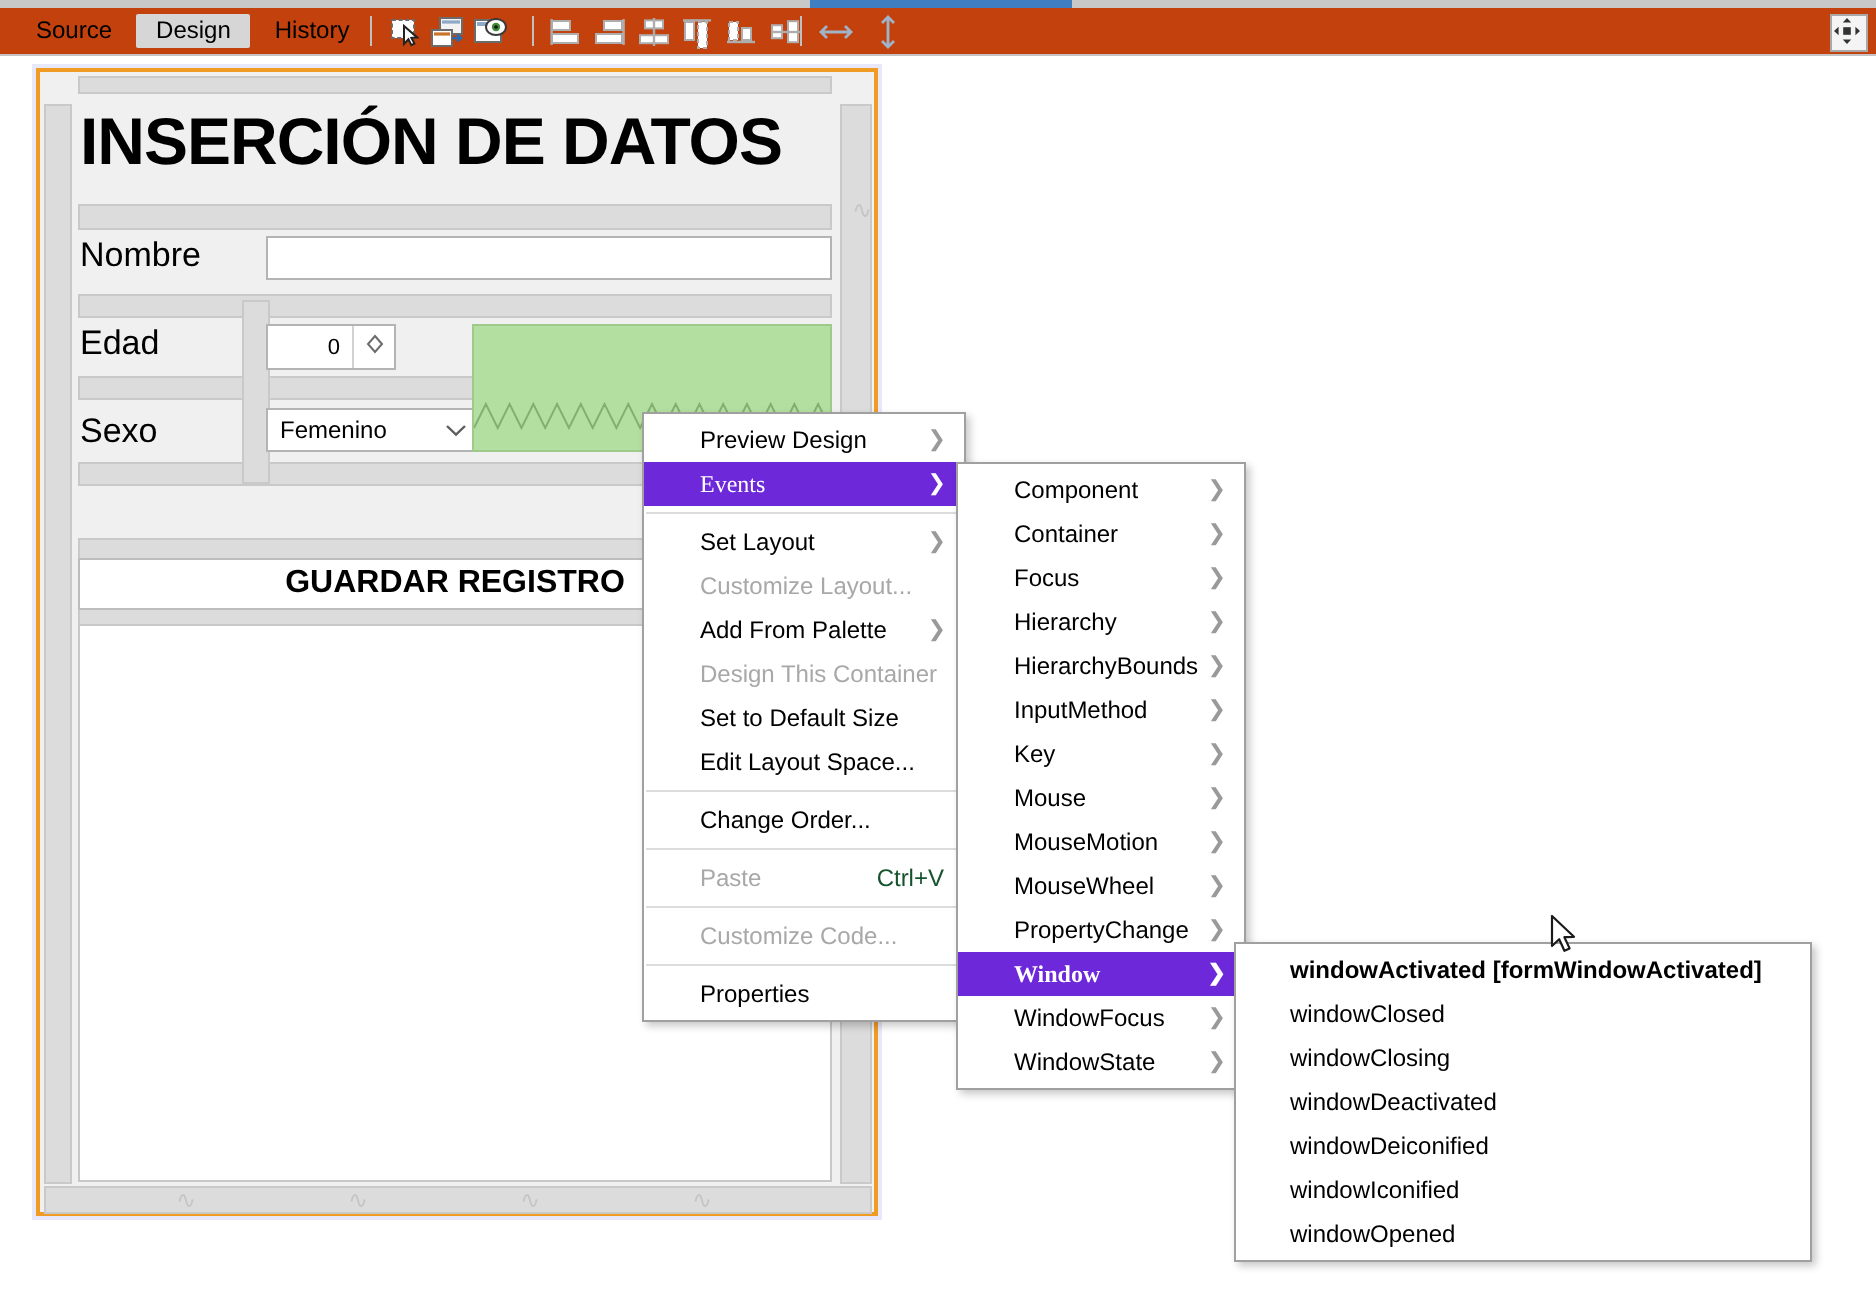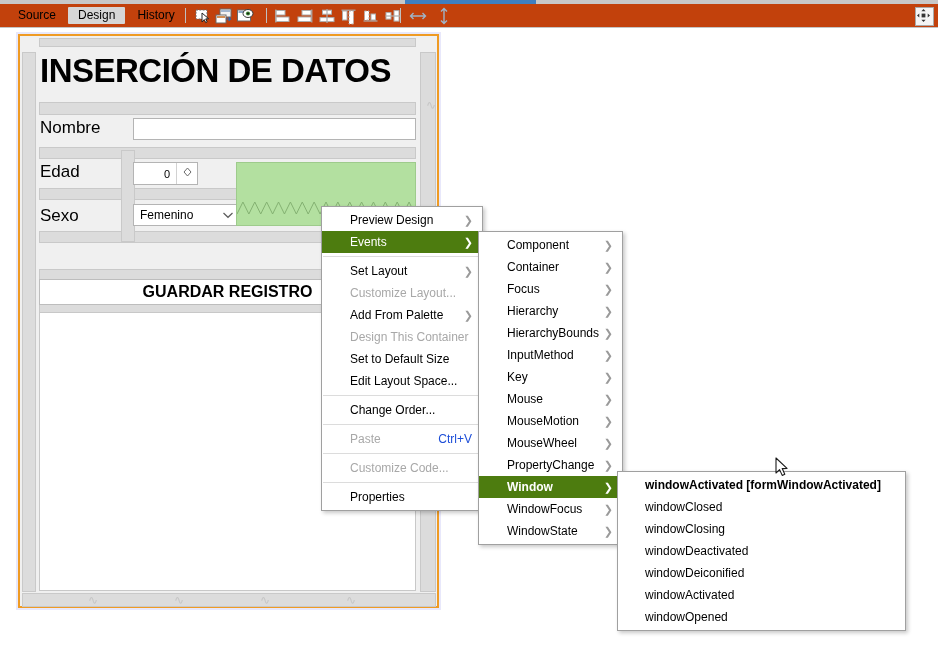--- a/index.html
+++ b/index.html
@@ -65,23 +65,23 @@
   .whitearea{position:absolute;background:#ffffff;border:1px solid #c8c8c8;box-sizing:border-box;}
 
   .zz{position:absolute;color:#c6c6c6;font-size:12px;}
 
   
   .menu{position:absolute;background:#ffffff;border:1px solid #a0a0a0;
         box-shadow:2px 2px 4px rgba(0,0,0,.22);box-sizing:border-box;padding:2px 0;}
   .mi{position:relative;height:22px;line-height:22px;padding:0 26px 0 28px;font-size:12px;color:#000;white-space:nowrap;
       font-family:"Liberation Sans","DejaVu Sans",sans-serif;}
   .mi.dis{color:#a8a8a8;}
-  .mi.sel{background:#4d7c0f;color:#ffffff;}
+  .mi.sel{background:#6d28d9;color:#ffffff;font-family:Liberation Serif, serif;}
   .mi.bold{font-weight:bold;}
-  .mi .accel{position:absolute;right:10px;top:0;color:#1d4ed8;}
+  .mi .accel{position:absolute;right:10px;top:0;color:#14532d;}
   .mi .arr{position:absolute;right:9px;top:0;height:22px;line-height:22px;color:#9a9a9a;font-size:11px;}
   .mi.sel .arr{color:#ffffff;}
   .msep{height:1px;background:#dcdcdc;margin:3px 1px;}
 
   #menu1{left:321px;top:178px;width:162px;}
   #menu2{left:478px;top:203px;width:145px;}
   #menu3{left:617px;top:443px;width:289px;}
   #menu3 .mi{padding-left:27px;}
 
   .cursor{position:absolute;left:775px;top:429px;width:16px;height:22px;pointer-events:none;}
@@ -303,21 +303,21 @@
       <div class="mi"><span>WindowFocus</span><span class="arr">❯</span></div>
       <div class="mi"><span>WindowState</span><span class="arr">❯</span></div>
     </div>
 
     <div class="menu" id="menu3">
       <div class="mi bold">windowActivated [formWindowActivated]</div>
       <div class="mi">windowClosed</div>
       <div class="mi">windowClosing</div>
       <div class="mi">windowDeactivated</div>
       <div class="mi">windowDeiconified</div>
-      <div class="mi">windowActivated</div>
+      <div class="mi">windowIconified</div>
       <div class="mi">windowOpened</div>
     </div>
 
     <div class="cursor">
       <svg width="16" height="22" viewBox="0 0 16 22">
         <path d="M1 1 L1 16 L4.6 12.6 L7.2 18.4 L9.8 17.2 L7.2 11.6 L12 11.4 Z" fill="#ffffff" stroke="#1a1a1a" stroke-width="1.1" stroke-linejoin="round"></path>
       </svg>
     </div>
 
   </div>

